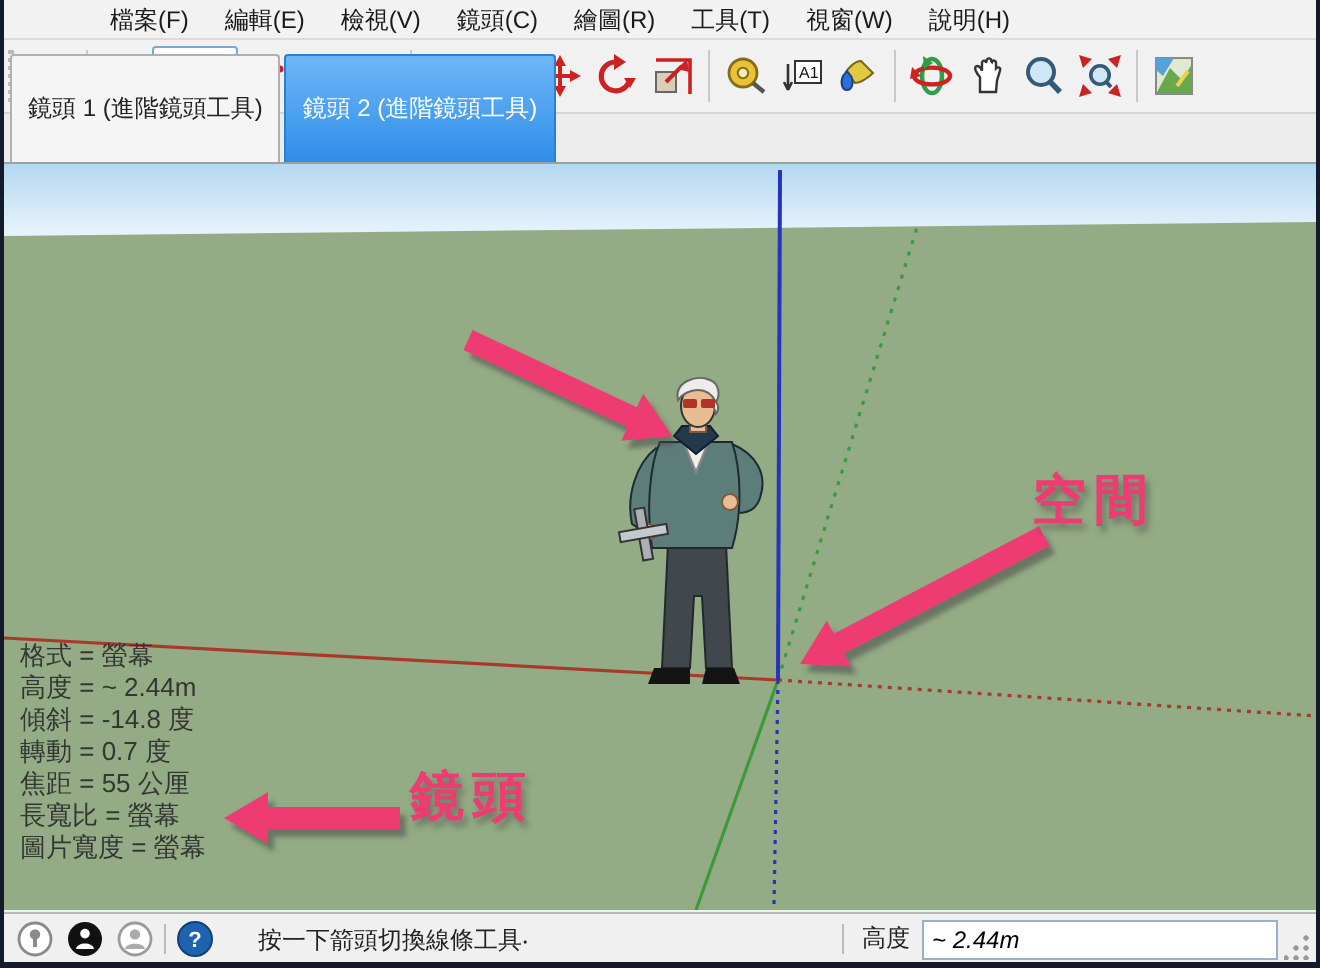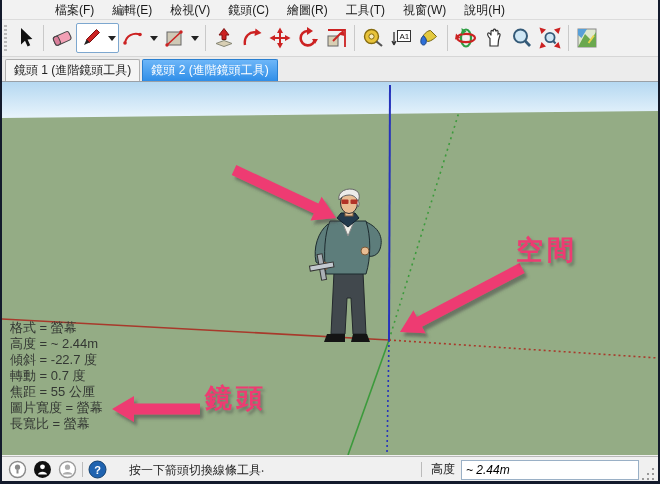--- a/index.html
+++ b/index.html
@@ -21,21 +21,21 @@
   .tbtn{width:28px;height:28px;border:1px solid transparent;background:transparent;padding:1px;
     display:flex;align-items:center;justify-content:center;border-radius:2px;}
   .tbtn svg{display:block;}
   .tgroup{display:flex;align-items:center;}
   .tgroup.selected{border:1px solid #7da7cf;background:#fff;border-radius:2px;}
   .caret-btn{width:13px;height:28px;border:none;background:transparent;display:flex;align-items:center;justify-content:center;padding:0;}
   .caret{width:0;height:0;border-left:4px solid transparent;border-right:4px solid transparent;border-top:5px solid #222;}
   
   #tabbar{position:absolute;left:0;top:57px;width:656px;height:25px;background:#ececec;
     border-bottom:1px solid #9aa0a6;display:flex;align-items:flex-end;padding-left:3px;box-sizing:border-box;}
-  .tab{font-size:12px;height:21px;line-height:21px;padding:0 8px;margin-right:2px;border:1px solid #b0b0b0;
+  .tab{font-size:12px;height:21px;line-height:21px;padding:16px 8px;margin-right:2px;border:1px solid #b0b0b0;
     border-bottom:none;border-radius:2px 2px 0 0;background:#f5f5f5;color:#222;}
   .tab.active{background:linear-gradient(#6db6f8,#2f8ee8);border-color:#2a7fd0;color:#fff;}
   
   #viewport{position:absolute;left:0;top:82px;width:656px;height:373px;overflow:hidden;background:#94ac85;}
   #viewport svg{position:absolute;left:0;top:0;}
   .annotation-label{position:absolute;font-weight:bold;font-size:27px;letter-spacing:4px;
     text-shadow:2px 3px 3px rgba(70,70,70,.5);}
   #camera-info{position:absolute;left:8px;top:238px;font-size:13px;line-height:16px;color:#333733;}
   
   #statusbar{position:absolute;left:0;top:456px;width:656px;height:25px;background:#f0f0f0;
@@ -287,25 +287,25 @@
         <polygon points="198,321.5 132,321.5 132,314 110,327 132,340 132,332.5 198,332.5"></polygon>
       </g>
     </svg>
 
     <div class="annotation-label" style="left:514px;top:150px;color:#ee3b72;">空間</div>
     <div class="annotation-label" style="left:203px;top:298px;color:#ee3b72;">鏡頭</div>
 
     <div id="camera-info">
       <div>格式 = 螢幕</div>
       <div>高度 = ~ 2.44m</div>
-      <div>傾斜 = -22.7 度</div>
+      <div>傾斜 = -14.8 度</div>
       <div>轉動 = 0.7 度</div>
       <div>焦距 = 55 公厘</div>
+      <div>長寬比 = 螢幕</div>
       <div>圖片寬度 = 螢幕</div>
-      <div>長寬比 = 螢幕</div>
     </div>
   </div>
 
   <div id="statusbar">
     <button class="sb-icon">
       <svg width="19" height="19">
         <circle cx="9.5" cy="9.5" r="8" fill="#fff" stroke="#8a8a8a" stroke-width="1.4"></circle>
         <circle cx="9.5" cy="7.2" r="2.6" fill="#8a8a8a"></circle>
         <path d="M9.5,9.5 L9.5,13.5" stroke="#8a8a8a" stroke-width="2"></path>
         </svg>

